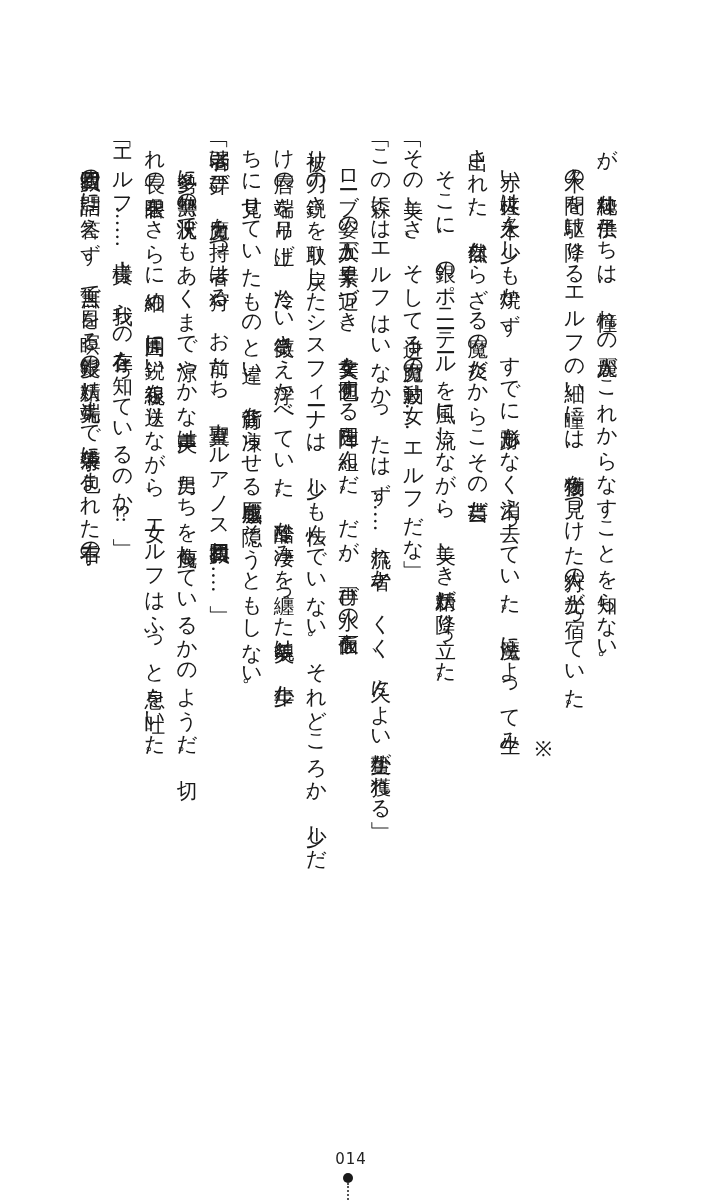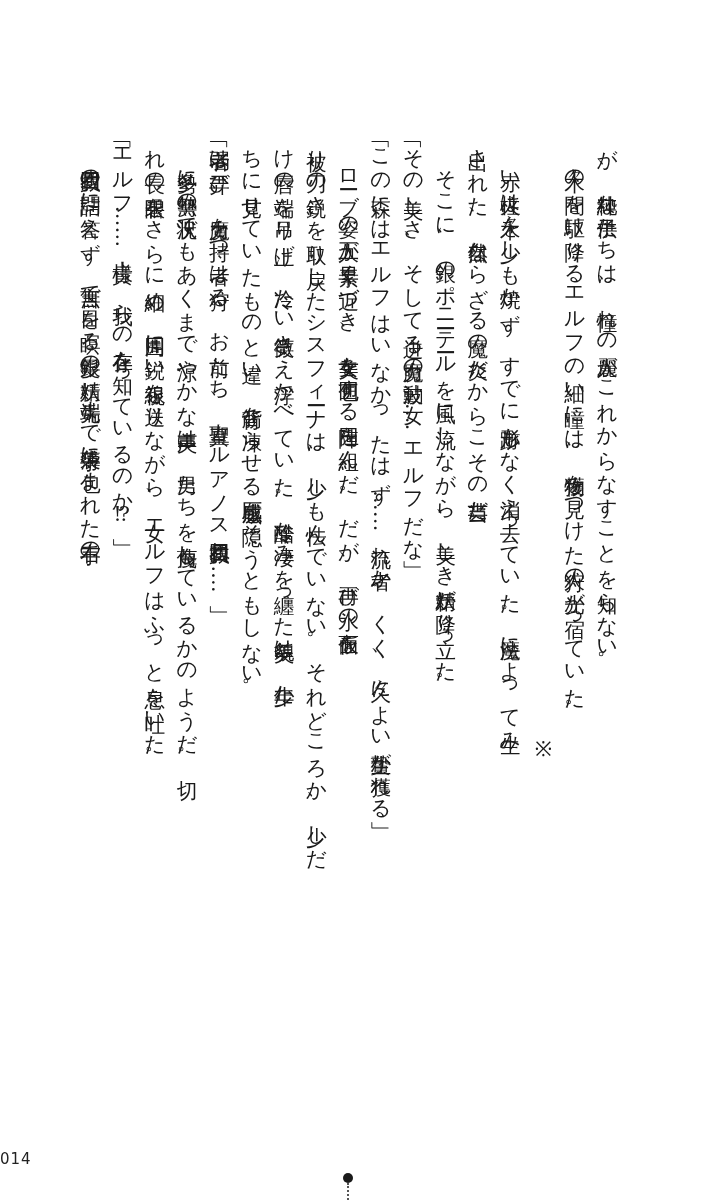--- a/index.html
+++ b/index.html
@@ -37,20 +37,21 @@
     }
     .line.scene-break {
       text-align: center;
       padding-top: 395px;
     }
     .page-number {
       position: absolute;
       top: 1150px;
       left: 0;
       width: 702px;
+      text-align: center;
       font-family: "DejaVu Sans", "Liberation Sans", sans-serif;
       font-size: 15px;
       letter-spacing: 1px;
       color: #222222;
     }
     .page-dot {
       position: absolute;
       top: 1173px;
       left: 343px;
       width: 10px;

